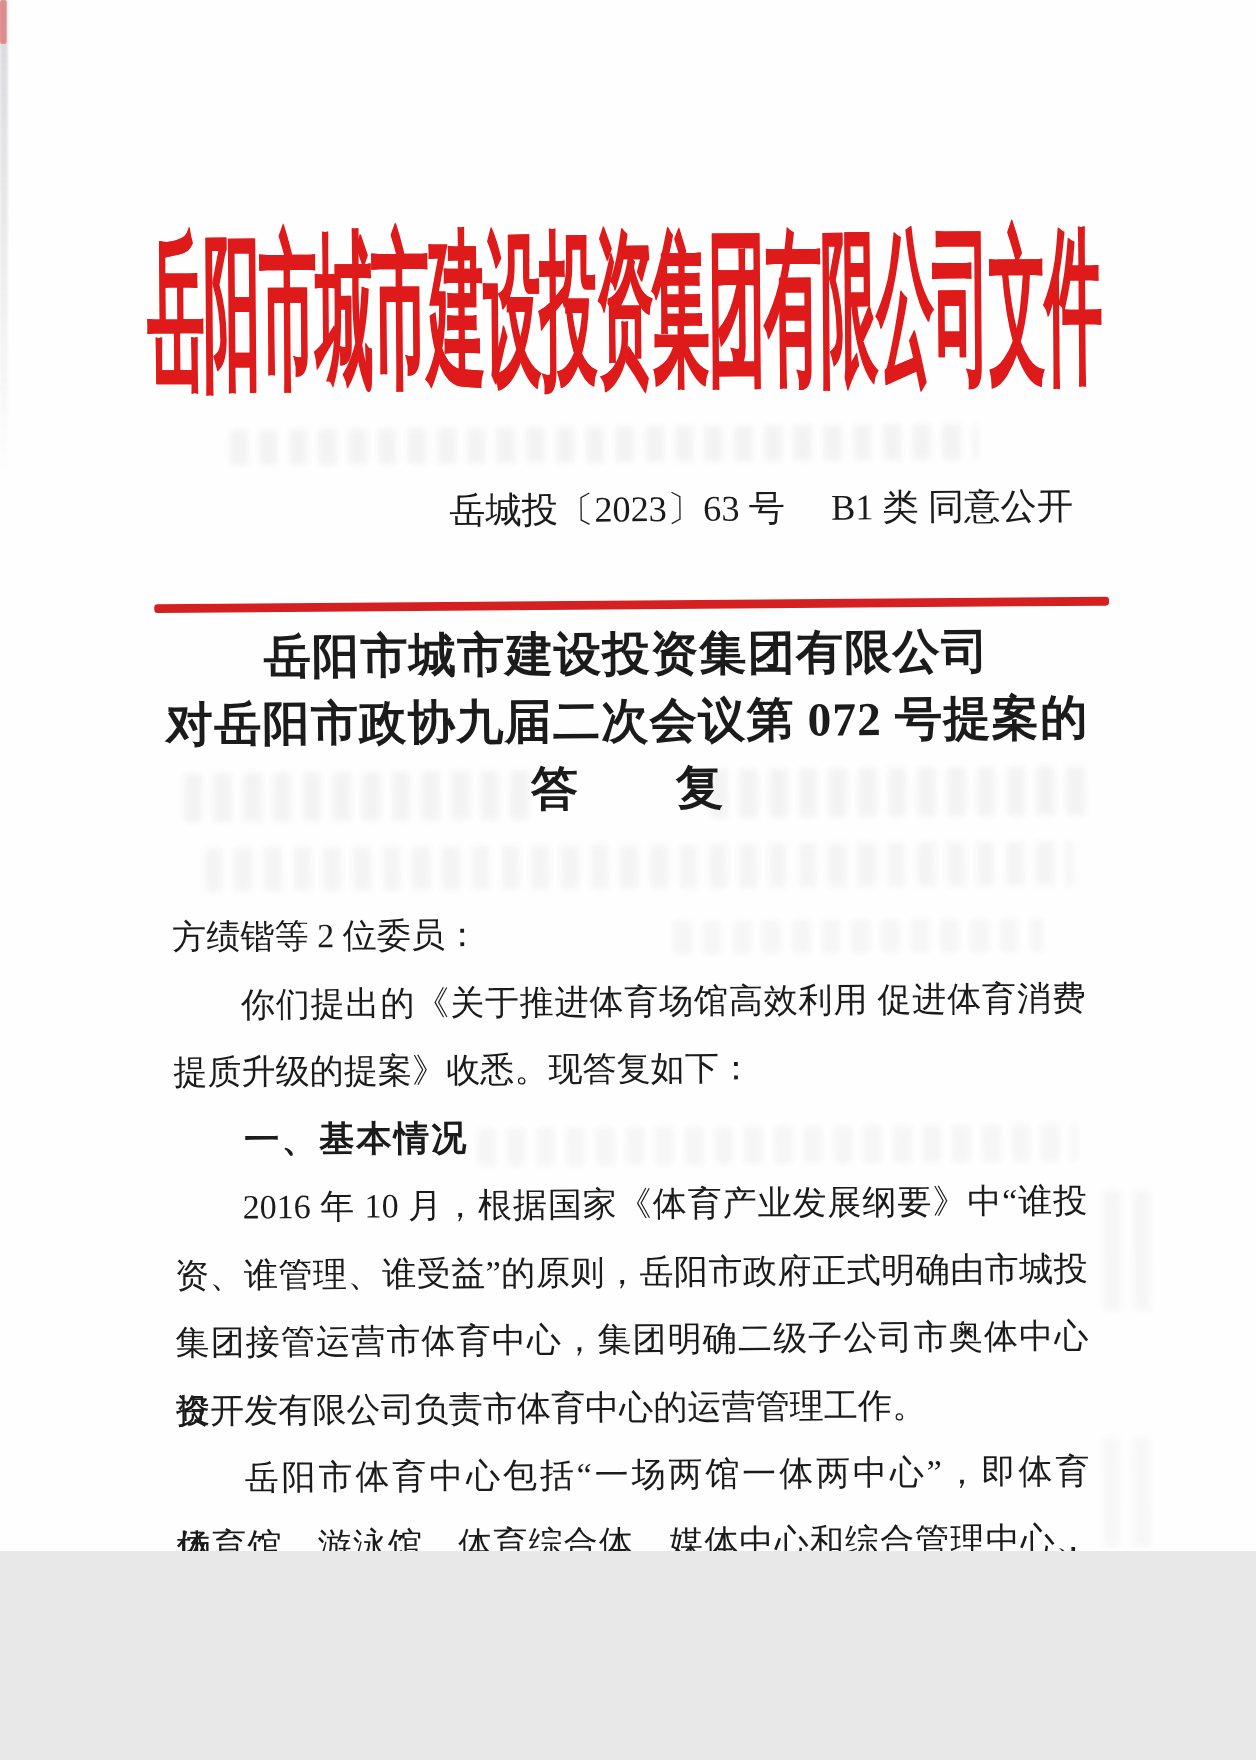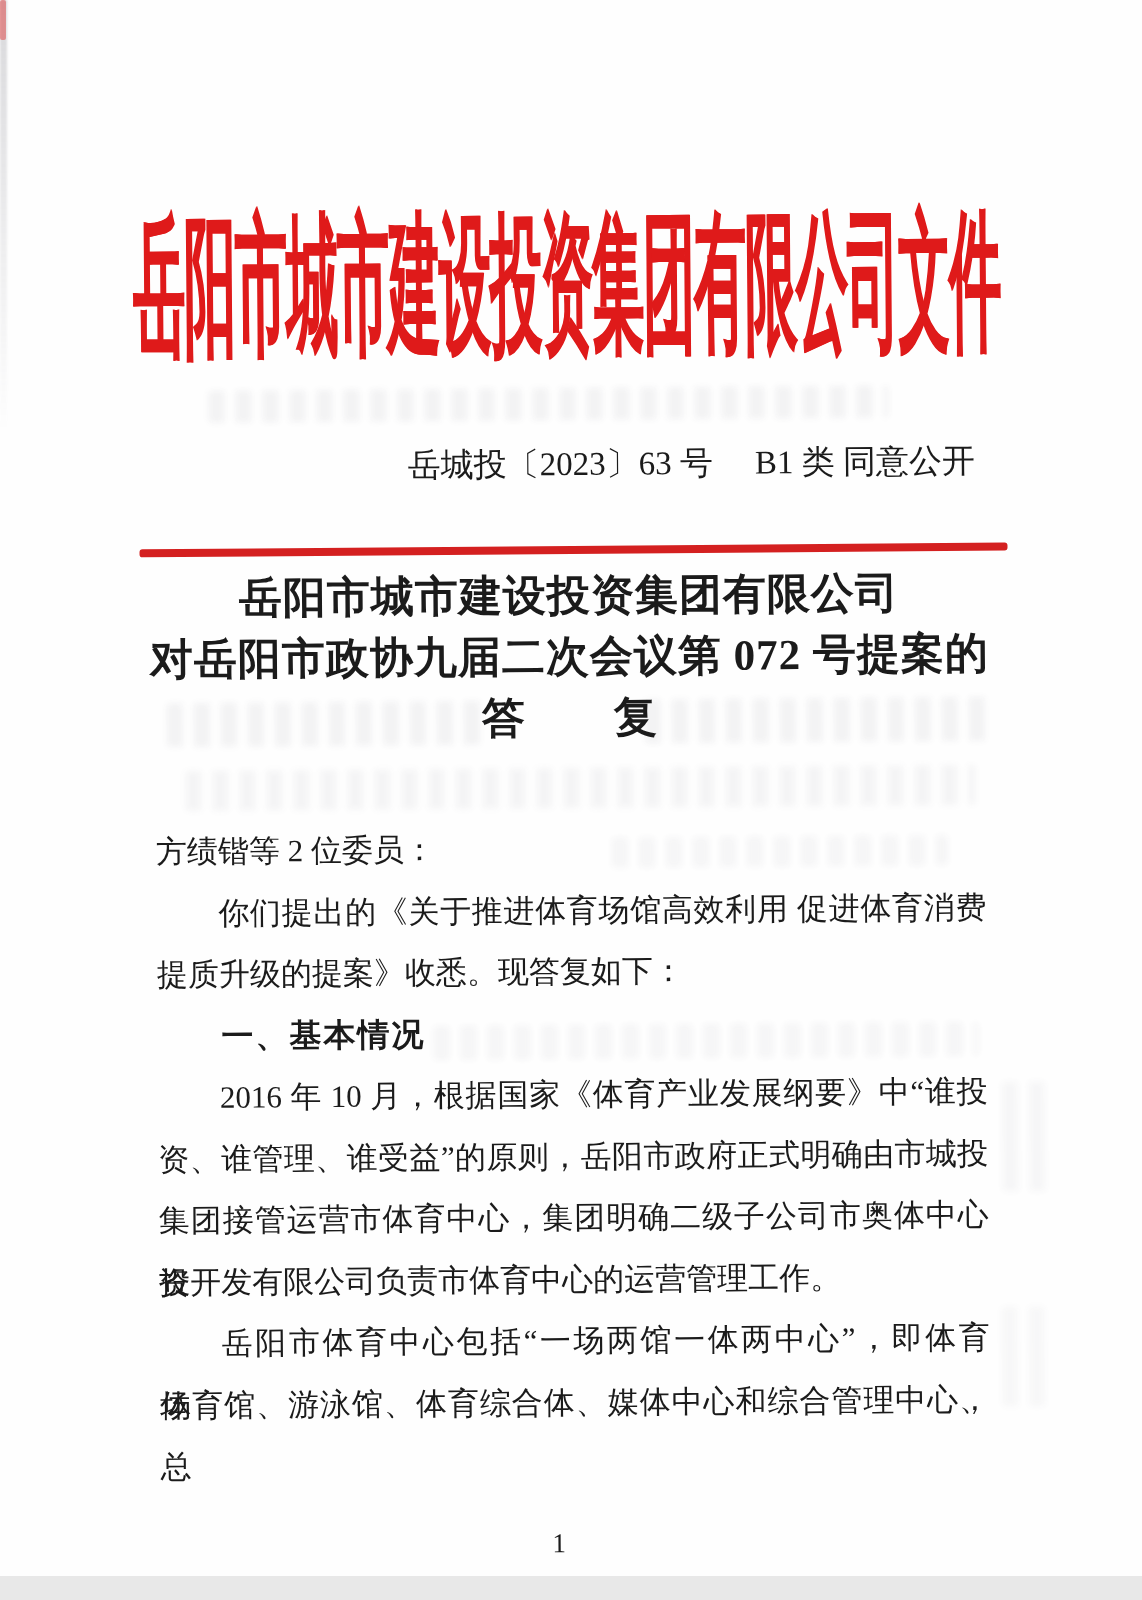--- a/index.html
+++ b/index.html
@@ -1,18 +1,18 @@
 <!DOCTYPE html>
 <html><head>
 <meta charset="utf-8">
 <style>
   html,body { margin:0; padding:0; background:#e8e8e8; }
   .page {
     position:relative;
-    width:1142px; height:1576px;
+    width:1142px; height:1410px;
     margin:0 auto;
     background:#fefefe;
     overflow:hidden;
     font-family:"Liberation Serif","DejaVu Serif",serif;
     color:#1b1b1b;
   }
   
   .scan {
     position:absolute; inset:0;
     transform:rotate(-0.45deg);

